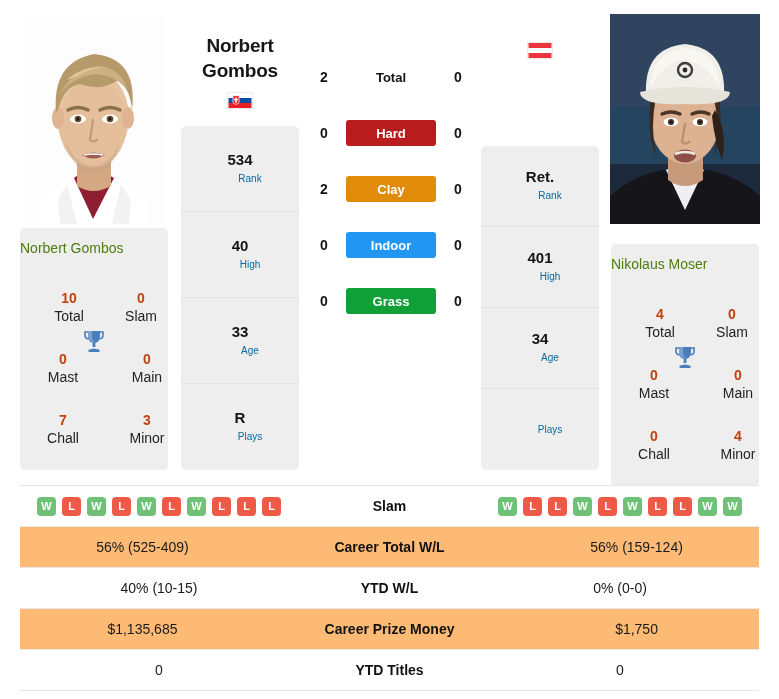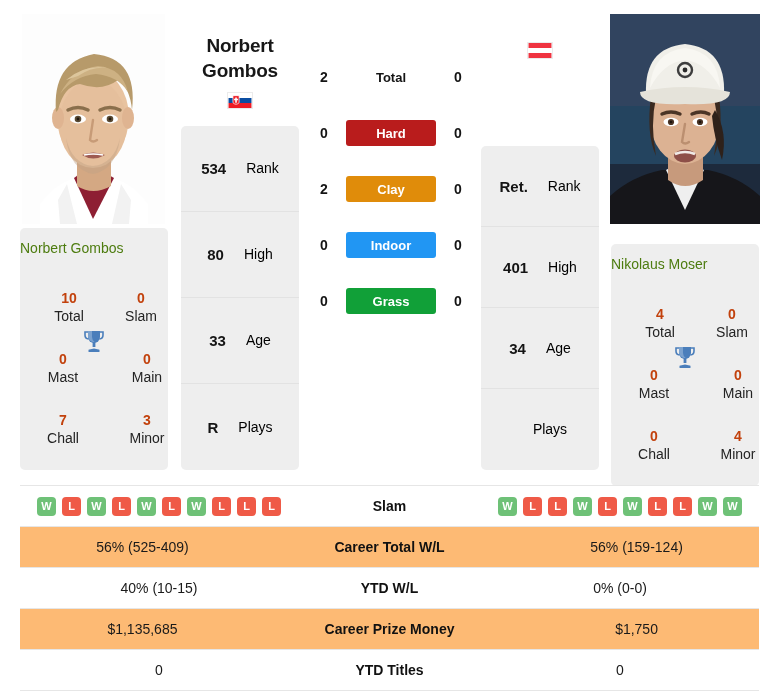--- a/index.html
+++ b/index.html
@@ -48,31 +48,31 @@
   
   .info-card {
     position: absolute;
     background: #eeeeee;
     border-radius: 5px;
     overflow: hidden;
   }
   .info-cell {
     height: 86px;
     display: flex;
-    flex-direction: row;
+    flex-direction: column;
     align-items: center;
     justify-content: center;
     border-bottom: 1px solid #e2e2e2;
   }
   .info-cell:last-child { border-bottom: none; }
   .info-val {
     font-size: 15px; font-weight: bold; line-height: 19px; color: #141414;
   }
   .info-lbl {
-    font-size: 14px; line-height: 19px; color: #000000; padding-left: 20px;
+    font-size: 10px; line-height: 19px; color: #0369a1; padding-left: 20px;
   }
   .info-val.empty { height: 0; line-height: 0; }
 
   
   .titles-card {
     position: absolute;
     background: #eeeeee;
     border-radius: 5px;
     padding: 10px 0 0 0;
   }
@@ -221,21 +221,21 @@
         <path d="M7.6 5 h1.8 v1.6 h1.3 v1.5 h-1.3 v3 h-1.8 v-3 h-1.3 v-1.5 h1.3 z" fill="#ffffff"></path>
       </svg>
     </div>
 
     <div class="info-card" style="left:181px; top:126px; width:118px; height:344px;">
       <div class="info-cell">
         <span class="info-val">534</span>
         <span class="info-lbl">Rank</span>
       </div>
       <div class="info-cell">
-        <span class="info-val">80</span>
+        <span class="info-val">40</span>
         <span class="info-lbl">High</span>
       </div>
       <div class="info-cell">
         <span class="info-val">33</span>
         <span class="info-lbl">Age</span>
       </div>
       <div class="info-cell">
         <span class="info-val">R</span>
         <span class="info-lbl">Plays</span>
       </div>

